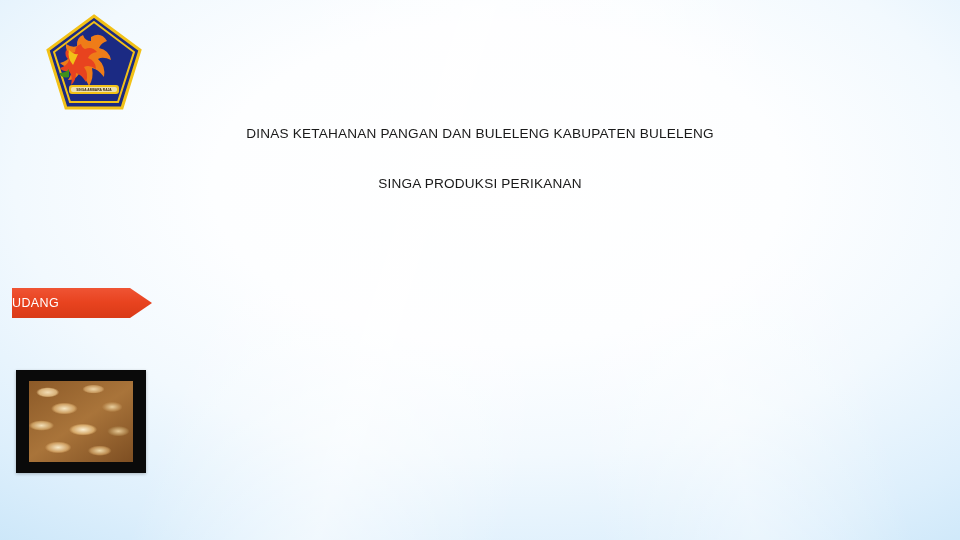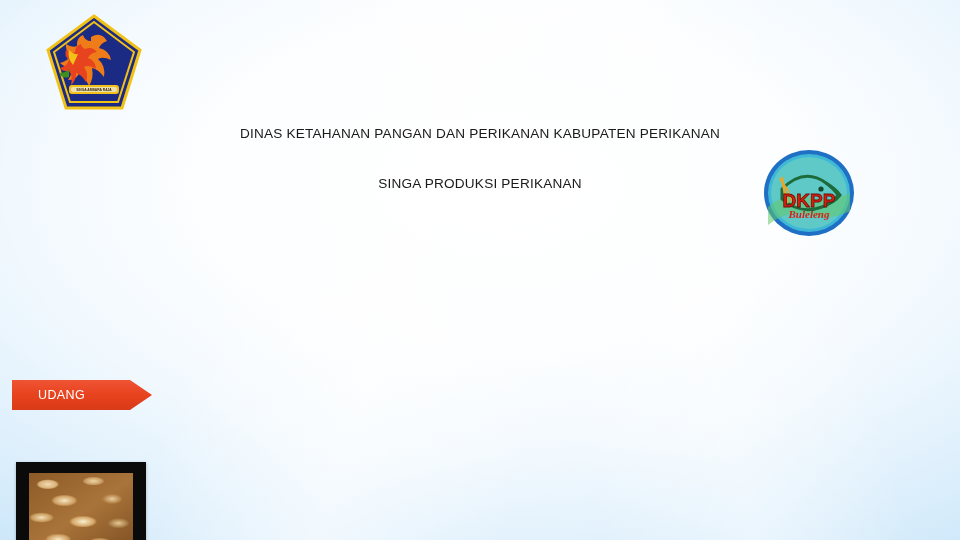--- a/index.html
+++ b/index.html
@@ -68,21 +68,20 @@
   
   .banner {
     position: absolute;
     height: 30px;
     background: linear-gradient(180deg, #ef5434 0%, #e8431f 48%, #d93a17 100%);
     display: flex;
     align-items: center;
     color: #ffffff;
     font-size: 12.5px;
     letter-spacing: 0.4px;
-    padding-left: 26px;
     box-sizing: border-box;
     clip-path: polygon(0 0, calc(100% - 22px) 0, 100% 50%, calc(100% - 22px) 100%, 0 100%);
     filter: drop-shadow(1px 2px 2px rgba(0,0,0,0.28));
   }
   .banner-udang  { left: 12px;  top: 158px; width: 140px; }
 
   
   .photo-frame {
     position: absolute;
     background: #0a0a0a;
@@ -125,38 +124,23 @@
       <path d="M46 24 q10 -6 16 4 q-6 2 -8 7 q10 2 12 12 q-8 -4 -13 -1 q8 7 6 18 q-6 -8 -12 -9 q2 10 -3 18 q-4 -9 -10 -12 q-4 6 -11 6 q5 -7 4 -14 q-7 2 -12 -3 q8 -2 11 -8 q-6 -4 -5 -11 q6 4 11 2 q-1 -8 6 -11 q2 6 8 6 z" fill="#ef7c18"></path>
       <path d="M40 36 q7 -3 12 3 q-7 1 -9 6 q8 3 8 11 q-7 -5 -12 -2 q5 7 2 15 q-5 -8 -10 -9 q0 8 -5 12 q2 -9 -2 -14 q-6 1 -9 -3 q7 -2 9 -8 q-5 -4 -3 -10 q5 4 9 2 q0 -6 6 -8 q1 4 4 5 z" fill="#e8431f"></path>
       <path d="M28 52 q-6 -7 -4 -15 q5 5 9 4 q-3 7 -5 11 z" fill="#f2c117"></path>
       <path d="M24 64 q-7 2 -10 -4 q7 0 10 -4 z" fill="#3f8f1c"></path>
       <rect x="24" y="72" width="50" height="9" rx="3" fill="#f2c117"></rect>
       <rect x="26" y="74" width="46" height="5" rx="2" fill="#ece0b0"></rect>
       <text x="49" y="78.3" font-family="Liberation Sans, sans-serif" font-size="3.3" fill="#3a2a12" text-anchor="middle" font-weight="bold">SINGA AMBARA RAJA</text>
     </svg>
   </div>
 
-  <div class="hdr-title">DINAS KETAHANAN PANGAN DAN PERIKANAN KABUPATEN PERIKANAN</div>
+  <div class="hdr-title">DINAS KETAHANAN PANGAN DAN BULELENG KABUPATEN BULELENG</div>
   <div class="hdr-title line2">SINGA  PRODUKSI PERIKANAN</div>
 
-  <div class="logo-right">
-    <svg viewBox="0 0 98 92" width="98" height="92" aria-hidden="true">
-      <ellipse cx="49" cy="46" rx="45" ry="43" fill="#1f6fc4"></ellipse>
-      <ellipse cx="49" cy="46" rx="41" ry="39" fill="#3fb8d8"></ellipse>
-      <ellipse cx="49" cy="46" rx="38" ry="36" fill="#5ec9c6"></ellipse>
-      <path d="M8 60 q20 -16 41 -10 q21 6 41 -4 l0 18 q-20 10 -41 4 q-21 -6 -41 10 z" fill="#62c96a" opacity="0.55"></path>
-      <path d="M22 42 q22 -22 44 -6 q8 6 12 12 q-6 9 -16 12 q-22 8 -40 -8 z" fill="none" stroke="#1d6b3a" stroke-width="3"></path>
-      <path d="M66 36 q10 6 14 12 q-6 8 -16 10" fill="none" stroke="#1d6b3a" stroke-width="3"></path>
-      <circle cx="61" cy="42" r="2.6" fill="#12492a"></circle>
-      <path d="M22 30 q2 16 6 26" stroke="#e8a72c" stroke-width="2.4" fill="none"></path>
-      <path d="M20 32 q4 4 5 9 M24 38 q4 4 5 9 M27 46 q4 4 5 8" stroke="#e8a72c" stroke-width="2" fill="none"></path>
-      <text x="49" y="60" font-family="Liberation Sans, sans-serif" font-size="19" font-weight="bold" fill="#d81f13" text-anchor="middle" stroke="#6b0d06" stroke-width="0.8">DKPP</text>
-      <text x="49" y="71" font-family="Liberation Serif, serif" font-size="11" font-style="italic" font-weight="bold" fill="#d81f13" text-anchor="middle">Buleleng</text>
-    </svg>
-  </div>
 
   <div class="banner banner-udang">
     <span>UDANG</span>
   </div>
   <div class="photo-frame ph-udang">
     <div class="photo-inner tex-shrimp"></div>
   </div>
 
 </div>
 

